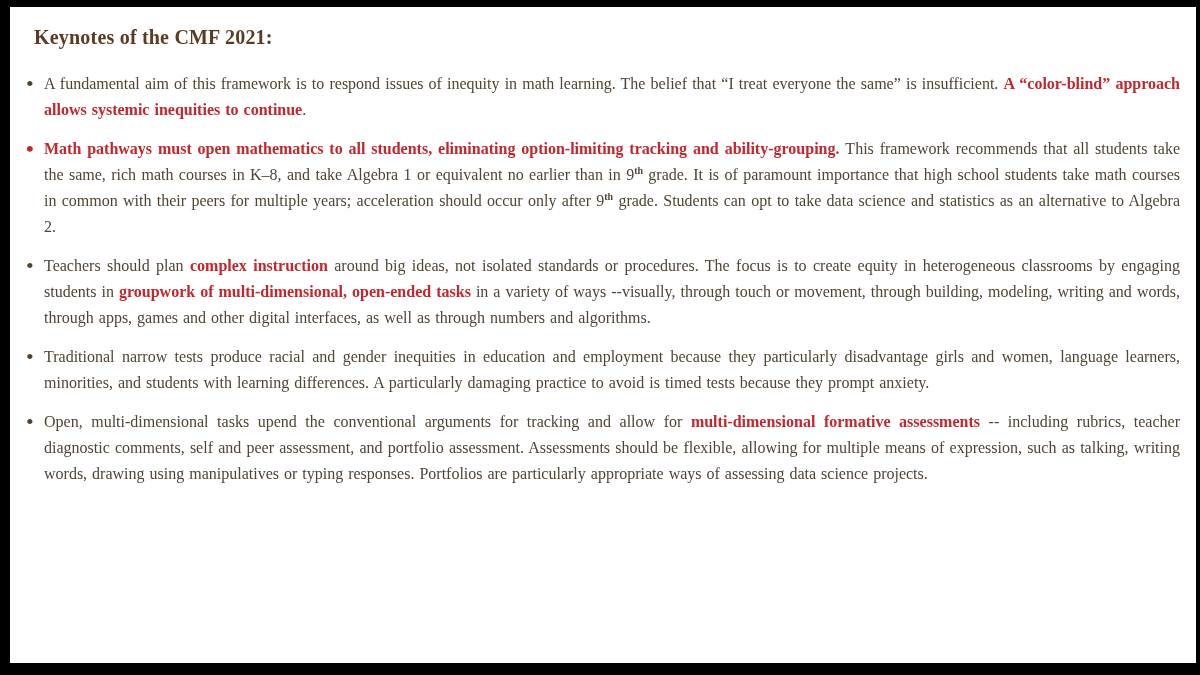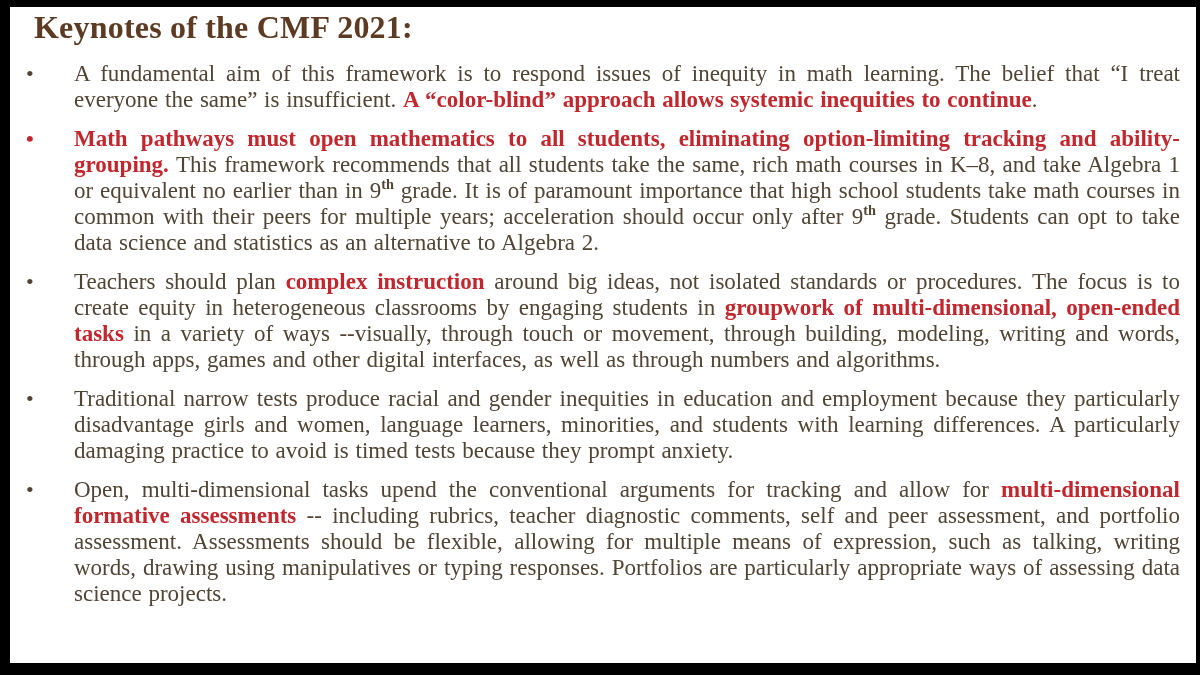--- a/index.html
+++ b/index.html
@@ -16,50 +16,49 @@
     background: var(--frame, #000);
   }
   .slide {
     width: 100%;
     height: 100%;
     background: var(--bg, #fff);
     padding: 4px 16px 0 14px;
     overflow: hidden;
   }
   .title {
-    font-size: 32px;
+    font-size: 20px;
     line-height: 32px;
     font-weight: bold;
     color: var(--title, #5d3a22);
-    margin: 0 0 18px 10px;
+    margin: 10px 0 18px 10px;
     letter-spacing: 0.2px;
   }
   .bullet {
     display: flex;
     align-items: flex-start;
     margin-bottom: 13px;
   }
   .marker {
     flex: 0 0 20px;
     width: 20px;
     font-size: 22px;
     line-height: 26px;
     color: var(--body, #514433);
     text-align: left;
     padding-left: 2px;
   }
   .marker.rb { color: var(--red, #c2272d); font-weight: bold; }
   .btext {
     flex: 1;
-    font-size: 23px;
+    font-size: 16px;
     line-height: 26px;
     color: var(--body, #514433);
     text-align: justify;
     word-spacing: 1px;
-    margin-left: 30px;
   }
   .rb { color: var(--red, #c2272d); font-weight: bold; }
   sup {
     font-size: 0.62em;
     vertical-align: super;
     line-height: 0;
     font-weight: bold;
   }
 </style>
 </head>

